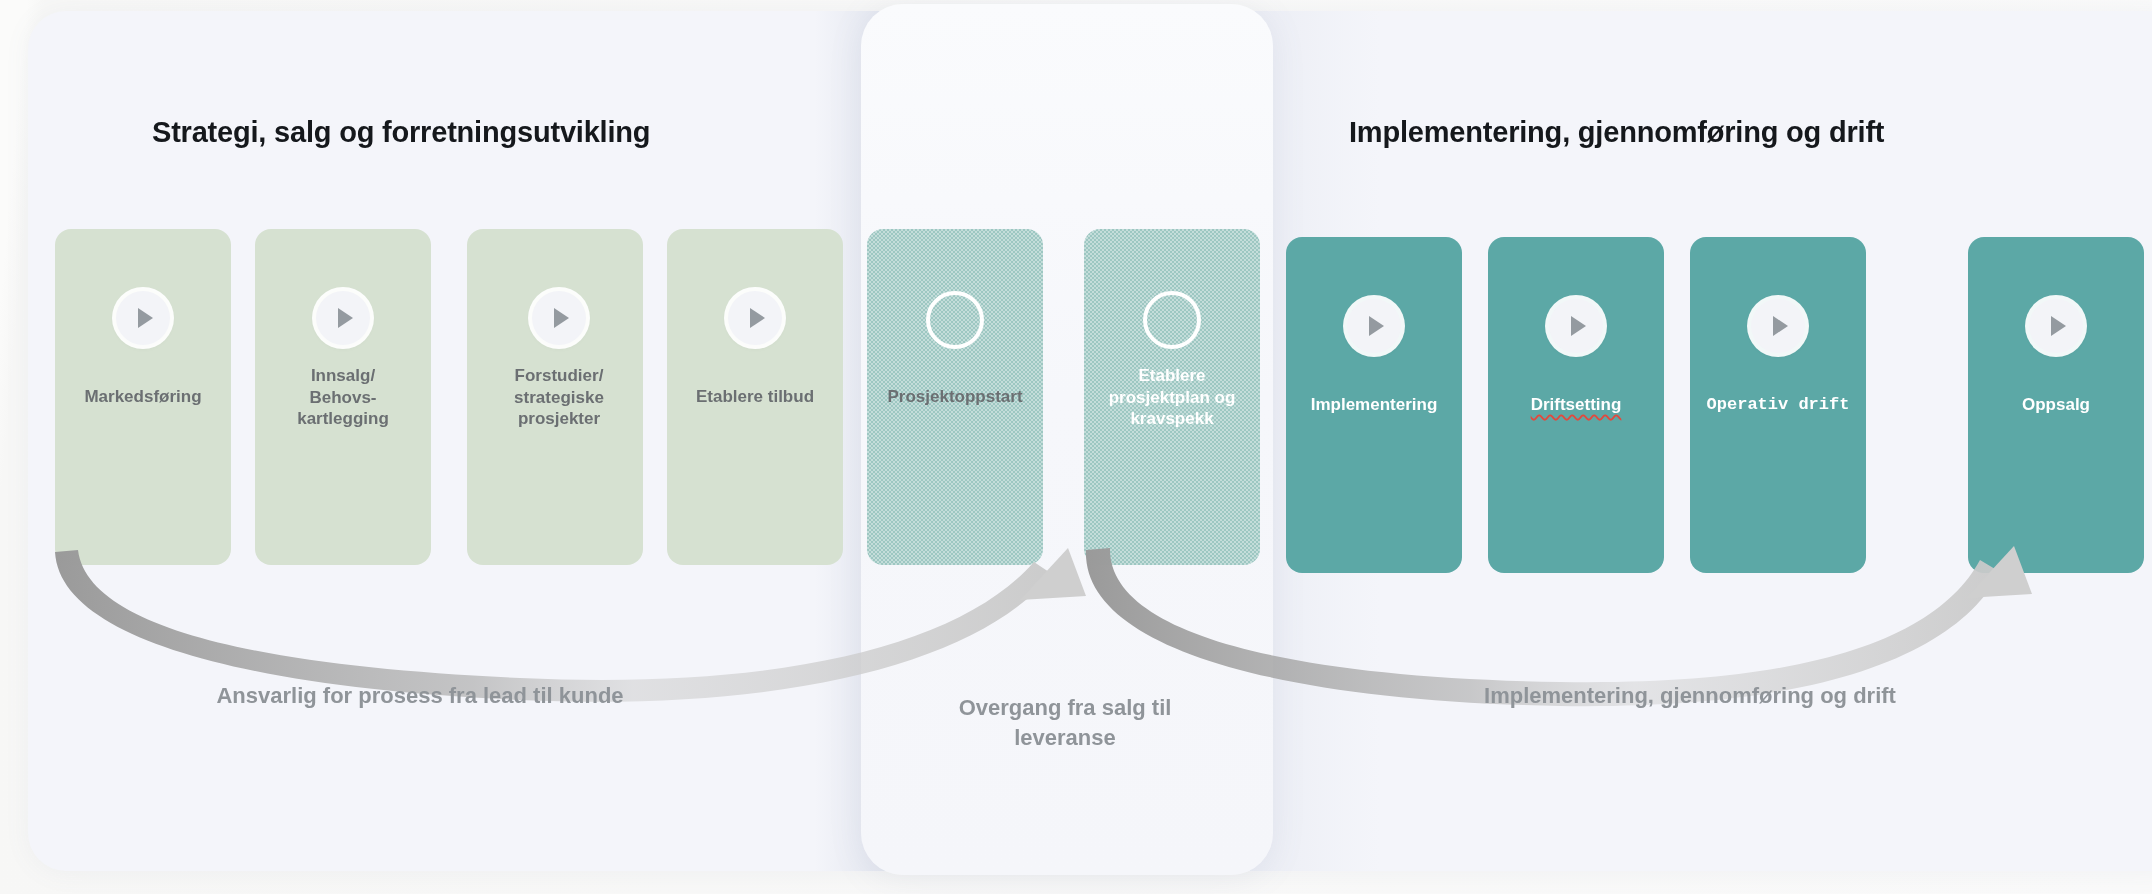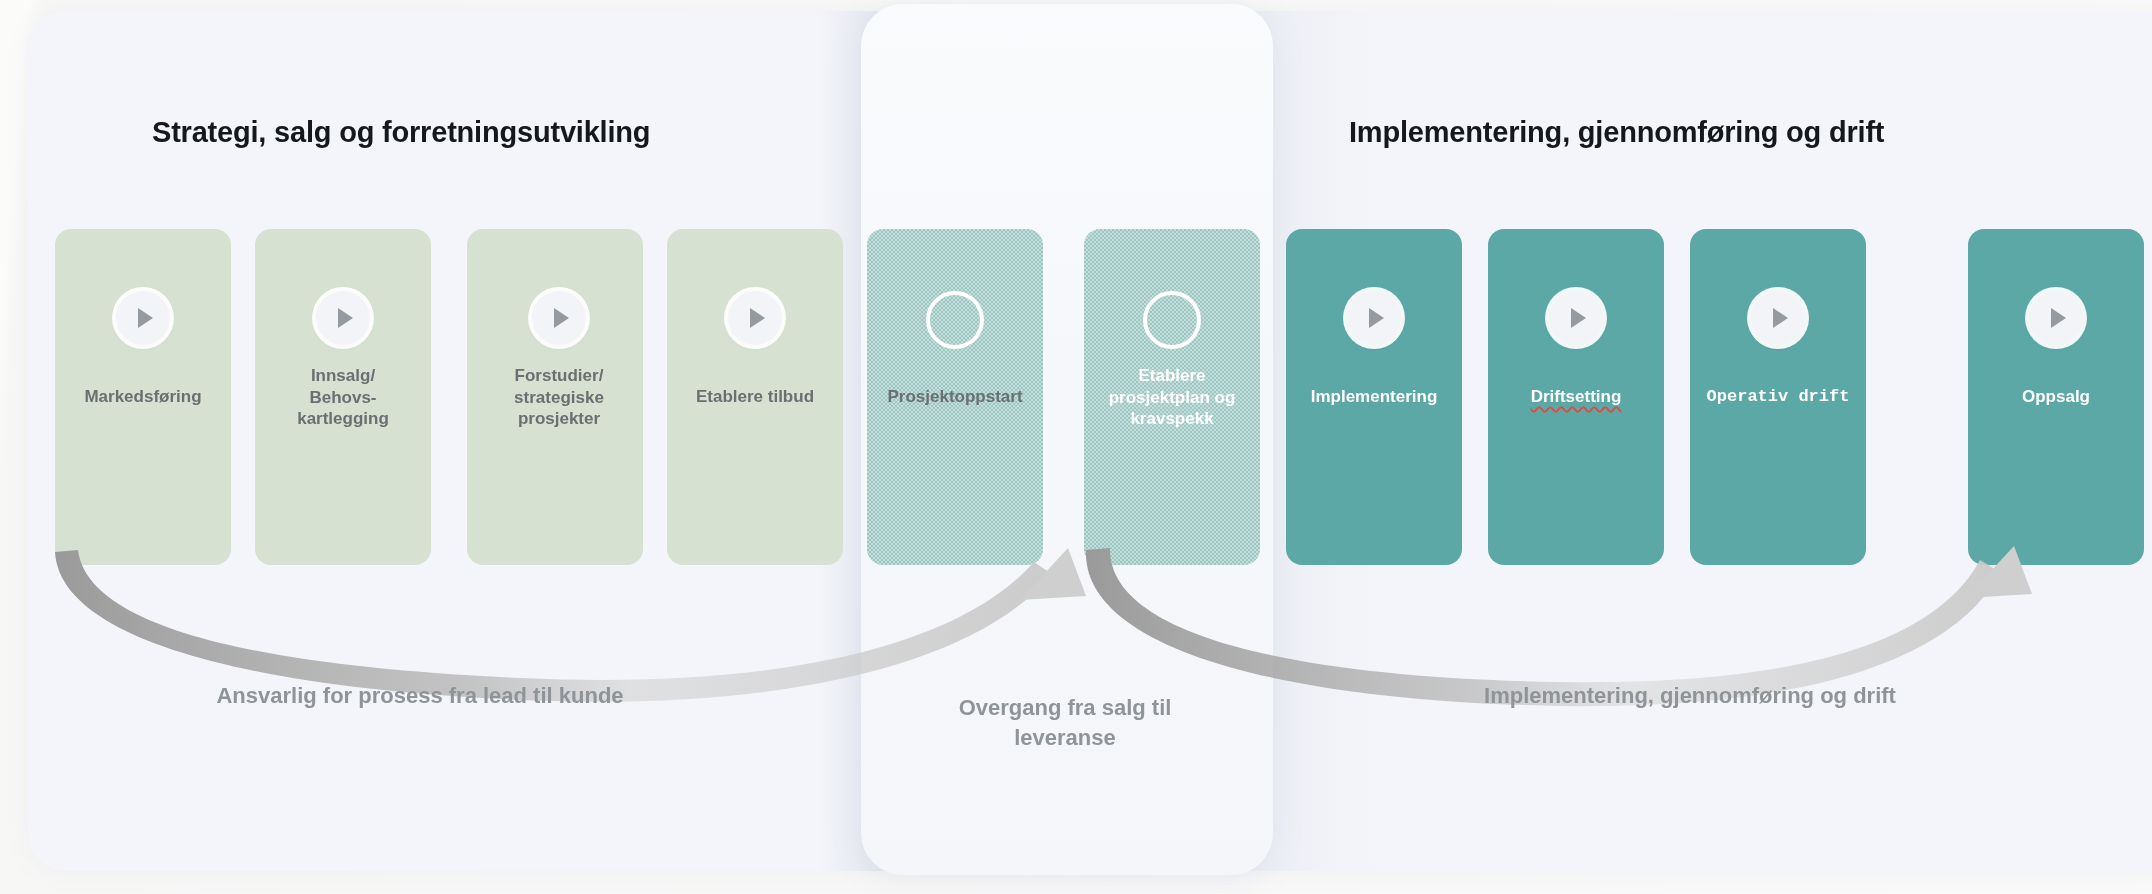--- a/index.html
+++ b/index.html
@@ -92,21 +92,21 @@
 
   .card.hatch  {
     background-color: #9dc7c2;
     background-image:
       linear-gradient(45deg, rgba(255,255,255,.40) 25%, transparent 25%, transparent 75%, rgba(255,255,255,.40) 75%),
       linear-gradient(45deg, rgba(255,255,255,.40) 25%, transparent 25%, transparent 75%, rgba(255,255,255,.40) 75%);
     background-size: 4px 4px;
     background-position: 0 0, 2px 2px;
   }
 
-  .card.teal   { background: #5ca8a6; }
+  .card.teal   { background: #5ca8a6; margin-top: 8px; }
 
   
   .badge {
     position: absolute;
     top: 62px;
     width: 54px;
     height: 54px;
     border-radius: 50%;
     display: flex;
     align-items: center;

